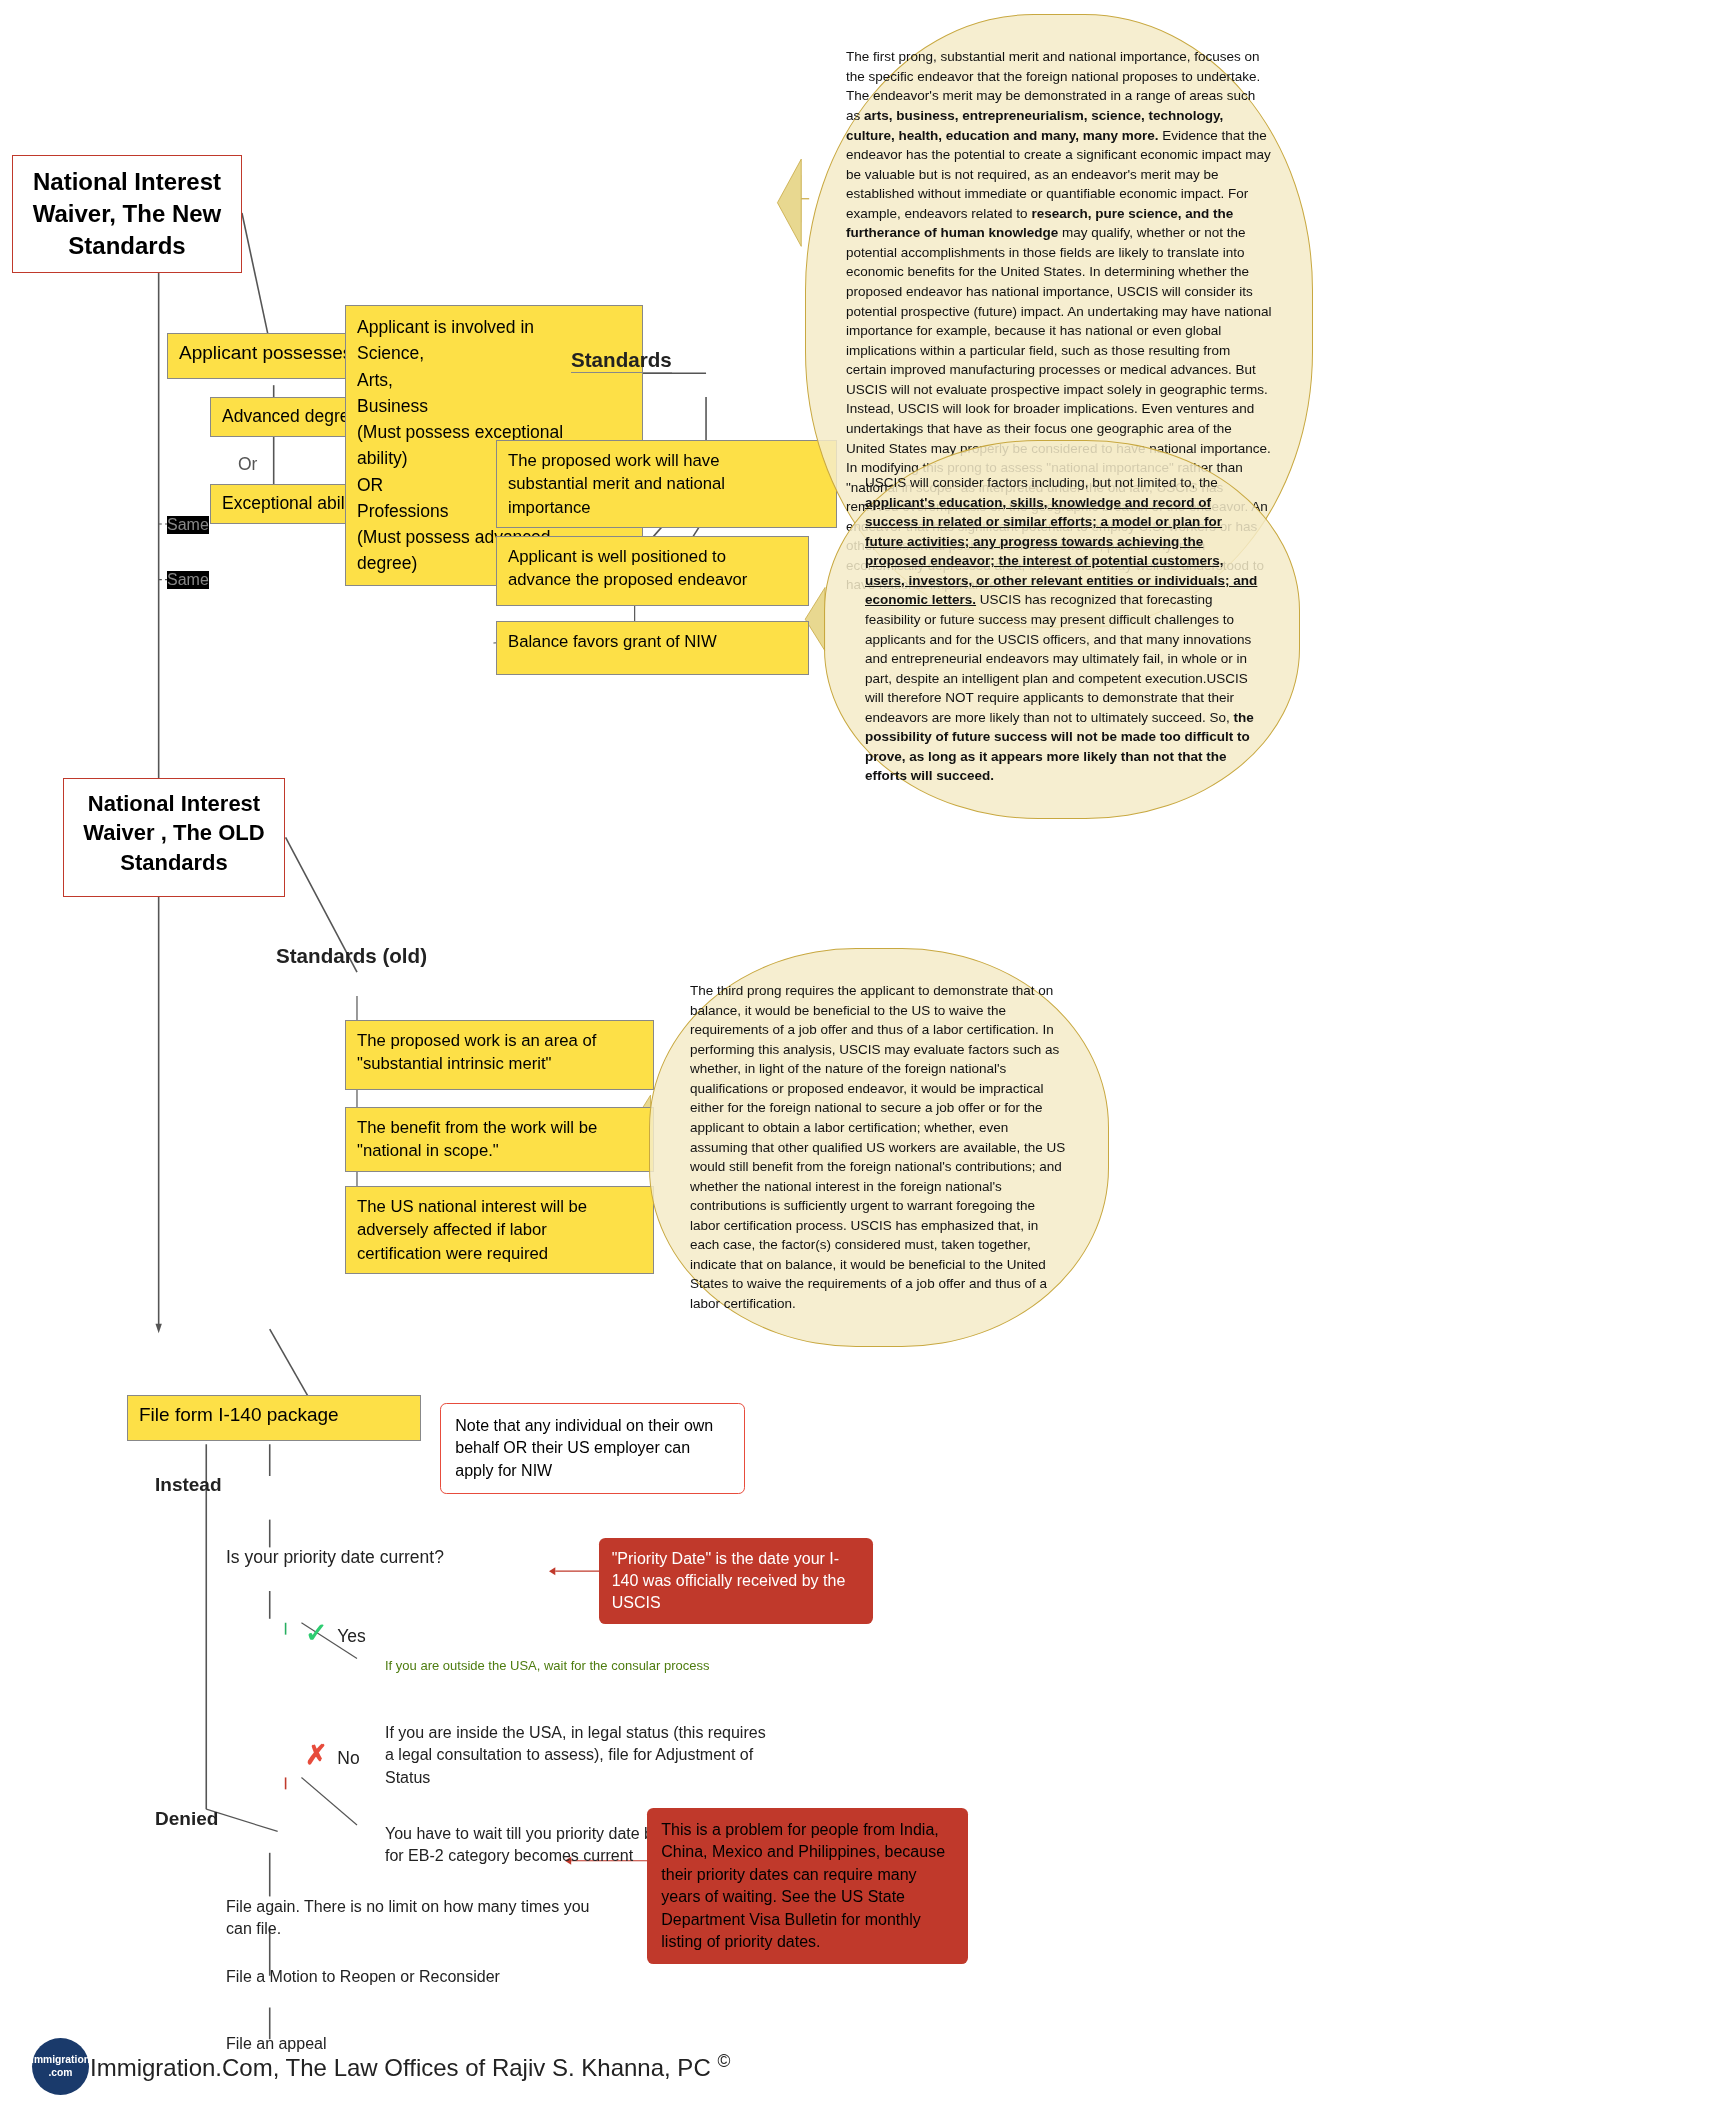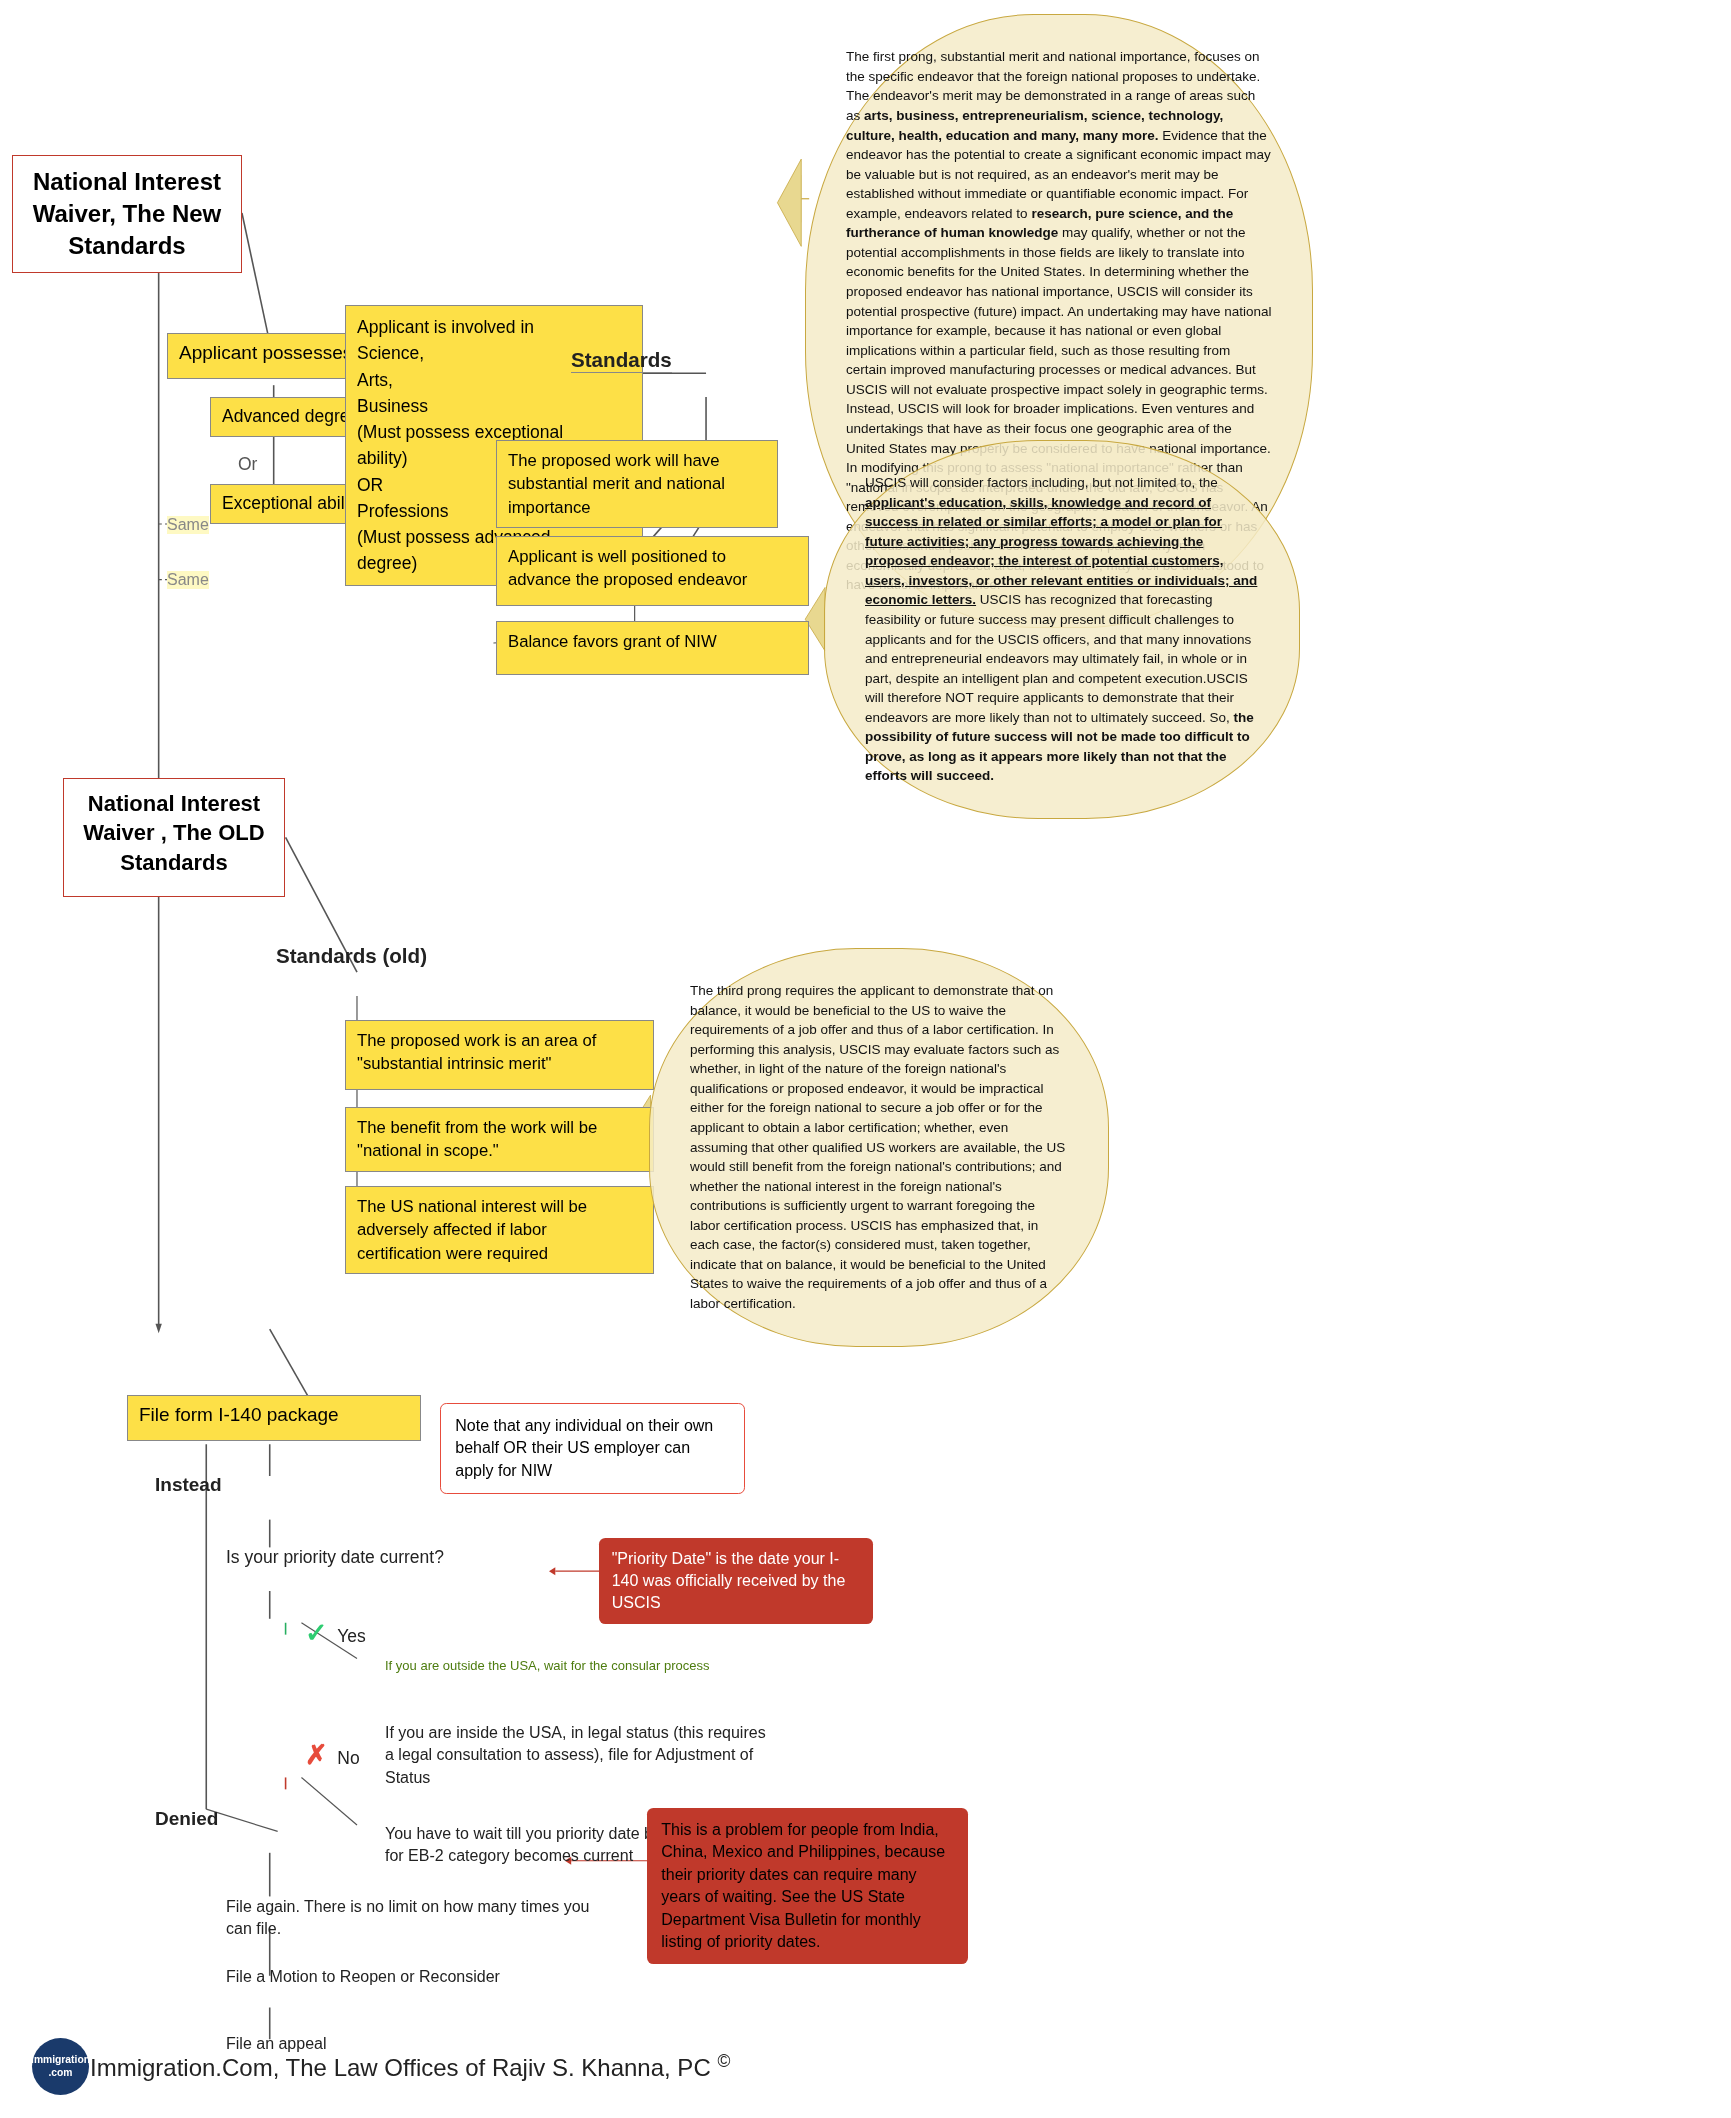--- a/index.html
+++ b/index.html
@@ -75,21 +75,21 @@
       line-height: 1.4;
       color: #111;
       padding: 17.5px 22px;
     }
 
     
     .small-label {
       position: absolute;
       font-size: 16px;
       color: #555;
-      background: #fef9c3;
+      background: #000000;
     }
 
     
     .footer {
       position: absolute;
       bottom: 24px;
       left: 32px;
       display: flex;
       align-items: center;
       gap: 1px;
@@ -267,21 +267,21 @@
   </div>
 
   <div class="box-gray" style="left:345px; top:305px; width:298px; min-height:266px; font-size:17.5px; line-height:1.5;">
     <span>Applicant is involved in<br>Science,<br>Arts,<br>Business<br>(Must possess exceptional<br>ability)<br>OR<br>Professions<br>(Must possess advanced<br>degree)</span>
   </div>
 
   <div class="label label-bold" style="left:571px; top:348px; font-size:20.6px; color:#222; border-bottom:0.8px solid #888;">
     <span>Standards</span>
   </div>
 
-  <div class="box-gray" style="left:496px; top:440px; width:282px; min-height:79px; font-size:16.7px; line-height:1.4;">
+  <div class="box-gray" style="left:496px; top:440px; width:341px; min-height:79px; font-size:16.7px; line-height:1.4;">
     <span>The proposed work will have<br>substantial merit and national<br>importance</span>
   </div>
 
   <div class="box-gray" style="left:496px; top:621px; width:313px; min-height:54px; font-size:16.7px; line-height:1.4;">
     <span>Balance favors grant of NIW</span>
   </div>
 
   <div class="box-gray" style="left:496px; top:536px; width:313px; min-height:70px; font-size:16.7px; line-height:1.4;">
     <span>Applicant is well positioned to<br>advance the proposed endeavor</span>
   </div>

